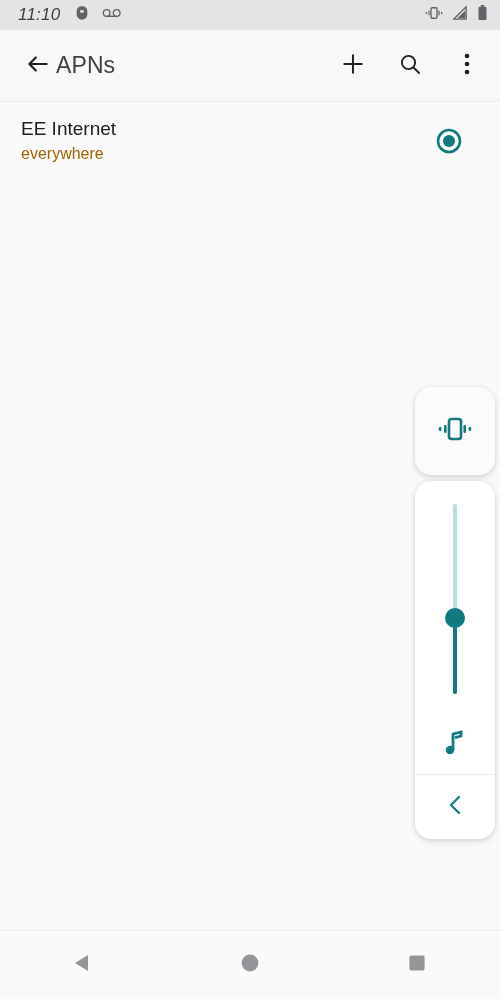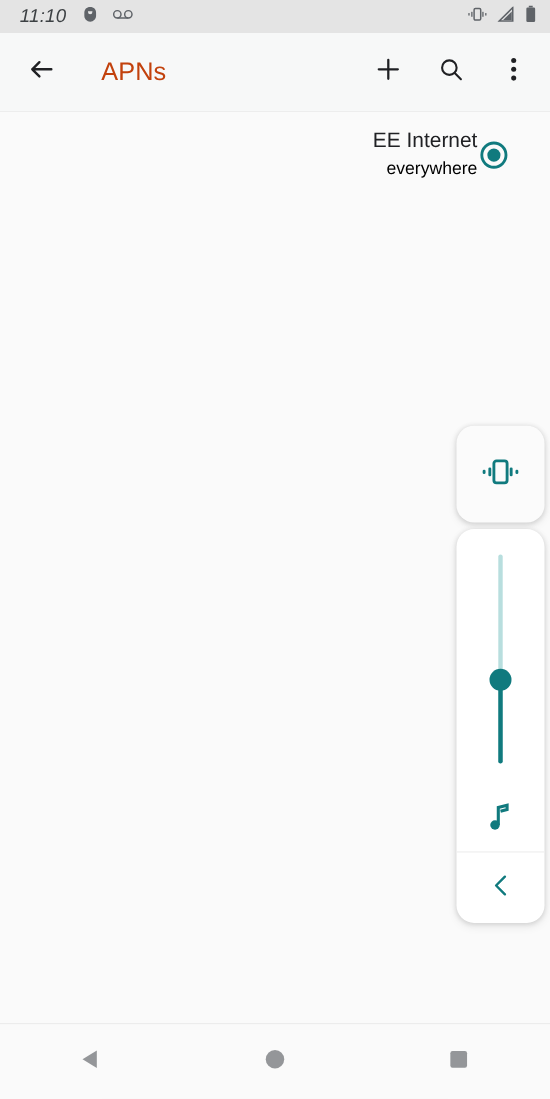--- a/index.html
+++ b/index.html
@@ -54,22 +54,21 @@
     box-sizing: border-box;
     border-bottom: 1px solid #ececec;
   }
   .back-btn {
     width: 36px; height: 36px;
     display: flex; align-items: center; justify-content: center;
     cursor: pointer;
   }
   .app-title {
     font-size: 23px;
-    color: #c2410c;
-    margin-left: 36px;
+    color: #404040;
     letter-spacing: 0.1px;
   }
   .app-actions {
     margin-left: auto;
     display: flex;
     align-items: center;
     gap: 27px;
   }
   .action-btn {
     width: 30px; height: 30px;
@@ -83,29 +82,29 @@
     height: 828px;
     position: relative;
   }
   .apn-row {
     display: flex;
     align-items: center;
     padding: 14px 22px 14px 21px;
     box-sizing: border-box;
     cursor: pointer;
   }
-  .apn-text { flex: 1; text-align: right; }
+  .apn-text { flex: 1; }
   .apn-title {
     font-size: 19px;
     color: #202124;
     line-height: 26px;
   }
   .apn-sub {
     font-size: 16px;
-    color: #000000;
+    color: #a16207;
     line-height: 22px;
     margin-top: 1px;
   }
   .radio {
     width: 30px; height: 30px;
     margin-right: 14px;
     cursor: pointer;
   }
 
   

